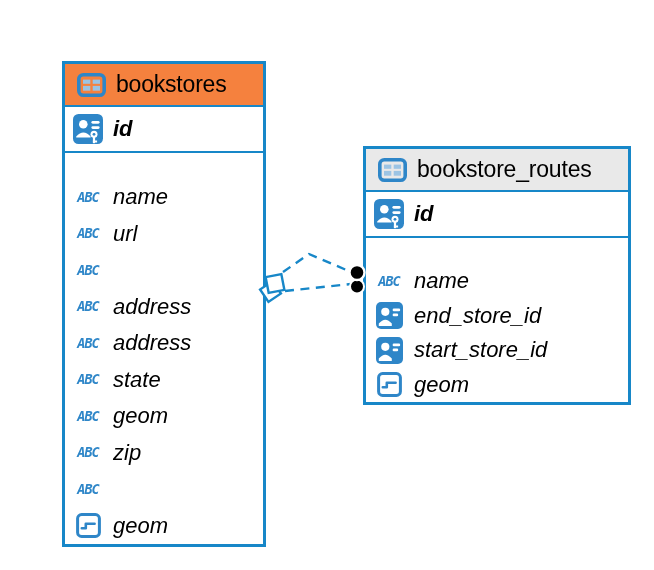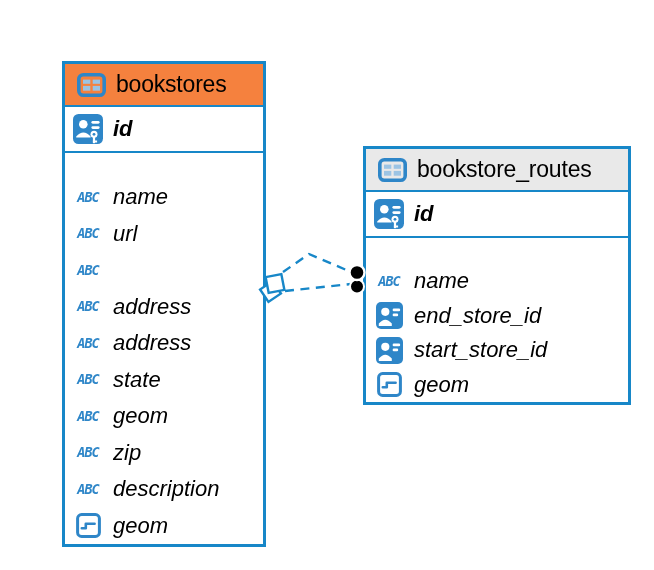--- a/index.html
+++ b/index.html
@@ -137,21 +137,20 @@
         <div class="row">
           <span class="icon">
             <span class="abc-glyph">ABC</span>
           </span>
           <span>zip</span>
         </div>
         <div class="row">
           <span class="icon">
             <span class="abc-glyph">ABC</span>
           </span>
-          <span>description</span>
         </div>
         <div class="row">
           <span class="icon">
             <svg width="25" height="25" viewBox="0 0 25 25">
               <rect x="1.6" y="1.6" width="21.8" height="21.8" rx="4" style="fill:none;stroke:var(--icon-blue);stroke-width:3"></rect>
               <path d="M5.8 15.3 L9.8 15.3 L9.8 10.8 L18.6 10.8" style="fill:none;stroke:var(--icon-blue);stroke-width:2.6;stroke-linecap:round;stroke-linejoin:round"></path>
             </svg>
           </span>
           <span>geom</span>
         </div>

